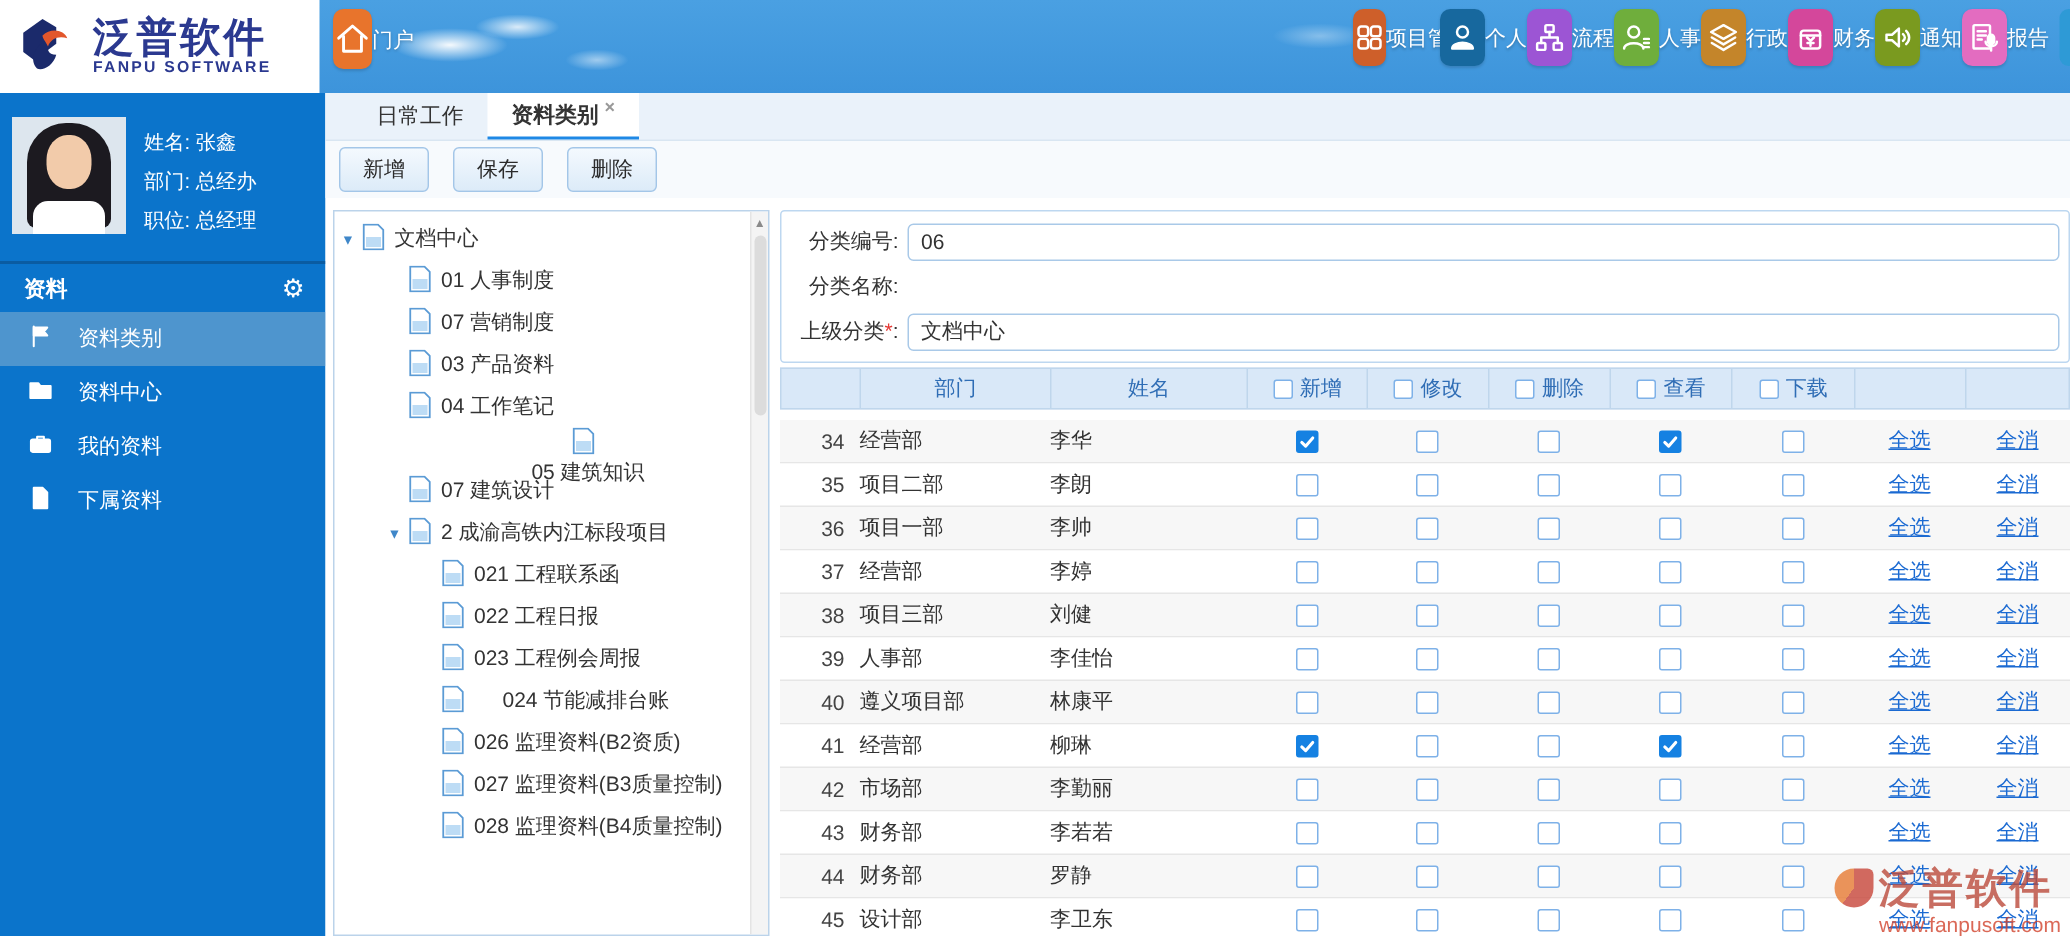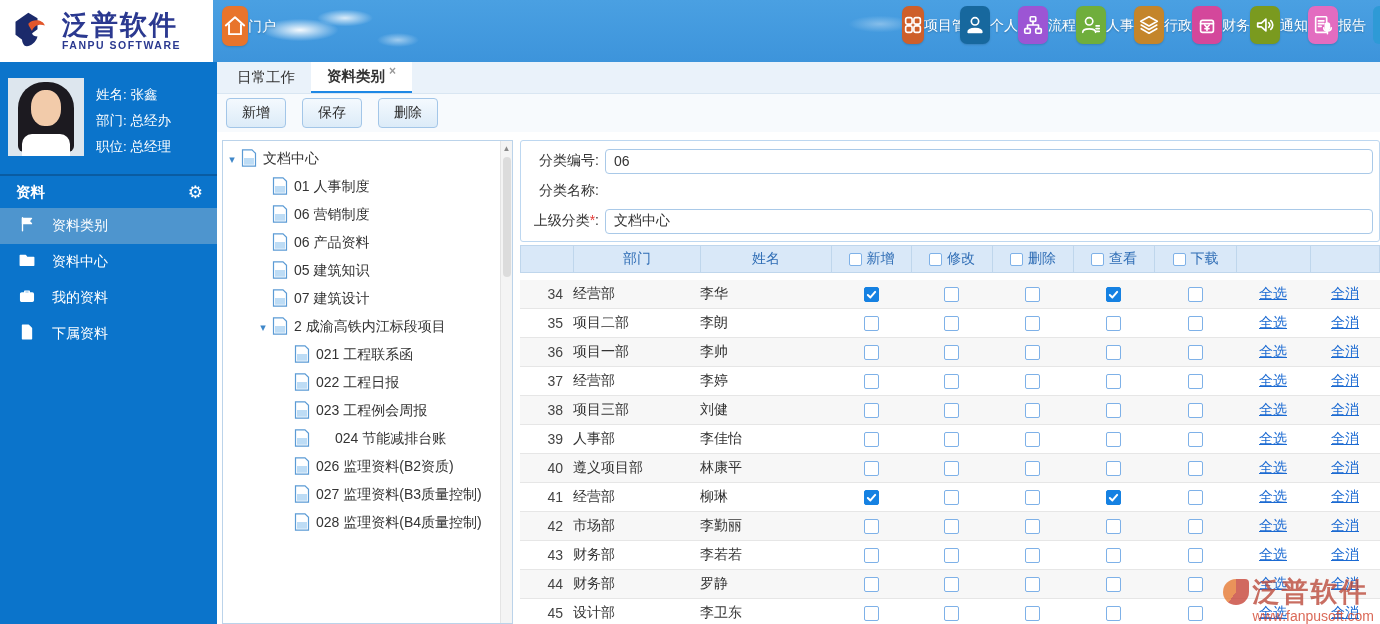--- a/index.html
+++ b/index.html
@@ -45,21 +45,21 @@
     justify-content:space-between; padding:0 14px 0 16px; }
   .section-title { color:#fff; font-size:14.5px; font-weight:bold; }
   .gear { color:#fff; font-size:17px; cursor:pointer; line-height:1; }
   .menu-item { height:36px; display:flex; align-items:center; padding-left:18px; cursor:pointer; }
   .menu-item.selected { background:#4E95CE; }
   .menu-item svg { flex:none; }
   .menu-item .mi-label { color:#fff; font-size:14px; margin-left:16px; }
 
   
   .main { position:absolute; left:217px; top:62px; width:1163px; height:562px; background:#fff; }
-  .tabbar { height:32px; background:#EAF2FA; border-bottom:1px solid #D9E6F2; display:flex; align-items:stretch; padding-left:4px; }
+  .tabbar { height:32px; background:#EAF2FA; border-bottom:1px solid #D9E6F2; display:flex; align-items:stretch; padding-left:18px; }
   .tab { padding:0 16px; display:flex; align-items:center; font-size:14.5px; color:#333; cursor:pointer; position:relative; }
   .tab.active { background:#fff; font-weight:bold; border-bottom:2px solid #1E88E5; }
   .tab .close { font-size:12px; color:#999; margin-left:4px; position:relative; top:-6px; cursor:pointer; }
   .toolbar { height:38px; display:flex; align-items:center; padding-left:9px; background:#F7FAFD; }
   .btn { margin-right:16px; padding:5px 15px; font-size:14px; color:#2B2B2B; cursor:pointer;
     background:linear-gradient(180deg,#F4F9FE,#DCEBF8); border:1px solid #A3C6E8; border-radius:4px; }
 
   .content { position:absolute; left:0; top:70px; width:1163px; height:492px; display:flex; }
 
   
@@ -300,30 +300,37 @@
                   <path d="M1.5 .8 H11 L14.5 4.3 V17.2 H1.5 Z" fill="#fff" stroke="#5B9BD5" stroke-width="1.2"></path>
                   <rect x="3" y="9" width="10" height="6.7" fill="#BDDCF5"></rect>
                 </svg></span>
   <span>01 人事制度</span>
             </div>
             <div class="tree-item" style="padding-left: 49px;">
               <span><svg width="16" height="18" viewBox="0 0 16 18">
                   <path d="M1.5 .8 H11 L14.5 4.3 V17.2 H1.5 Z" fill="#fff" stroke="#5B9BD5" stroke-width="1.2"></path>
                   <rect x="3" y="9" width="10" height="6.7" fill="#BDDCF5"></rect>
                 </svg></span>
-  <span>06 营销制度</span>
+  <span>07 营销制度</span>
             </div>
             <div class="tree-item" style="padding-left: 49px;">
               <span><svg width="16" height="18" viewBox="0 0 16 18">
                   <path d="M1.5 .8 H11 L14.5 4.3 V17.2 H1.5 Z" fill="#fff" stroke="#5B9BD5" stroke-width="1.2"></path>
                   <rect x="3" y="9" width="10" height="6.7" fill="#BDDCF5"></rect>
                 </svg></span>
-  <span>06 产品资料</span>
+  <span>03 产品资料</span>
             </div>
             <div class="tree-item" style="padding-left: 49px;">
+              <span><svg width="16" height="18" viewBox="0 0 16 18">
+                  <path d="M1.5 .8 H11 L14.5 4.3 V17.2 H1.5 Z" fill="#fff" stroke="#5B9BD5" stroke-width="1.2"></path>
+                  <rect x="3" y="9" width="10" height="6.7" fill="#BDDCF5"></rect>
+                </svg></span>
+  <span>04 工作笔记</span>
+            </div>
+            <div class="tree-item" style="padding-left: 49px; flex-direction: column;">
               <span><svg width="16" height="18" viewBox="0 0 16 18">
                   <path d="M1.5 .8 H11 L14.5 4.3 V17.2 H1.5 Z" fill="#fff" stroke="#5B9BD5" stroke-width="1.2"></path>
                   <rect x="3" y="9" width="10" height="6.7" fill="#BDDCF5"></rect>
                 </svg></span>
   <span>05 建筑知识</span>
             </div>
             <div class="tree-item" style="padding-left: 49px;">
               <span><svg width="16" height="18" viewBox="0 0 16 18">
                   <path d="M1.5 .8 H11 L14.5 4.3 V17.2 H1.5 Z" fill="#fff" stroke="#5B9BD5" stroke-width="1.2"></path>
                   <rect x="3" y="9" width="10" height="6.7" fill="#BDDCF5"></rect>

